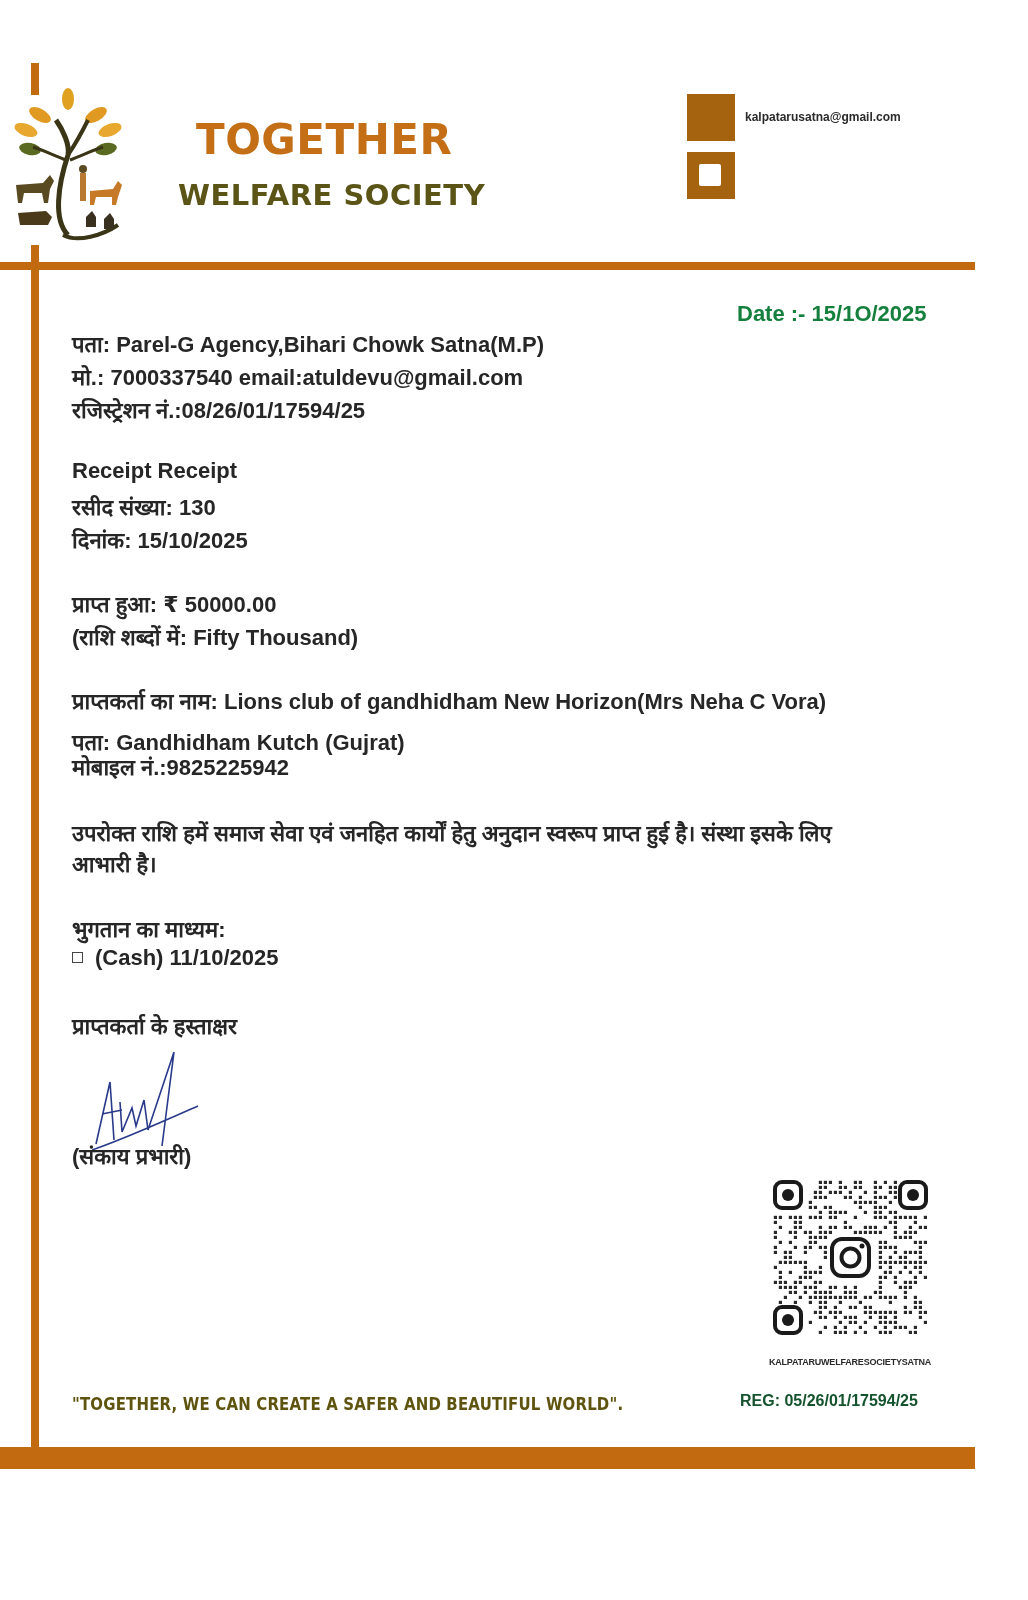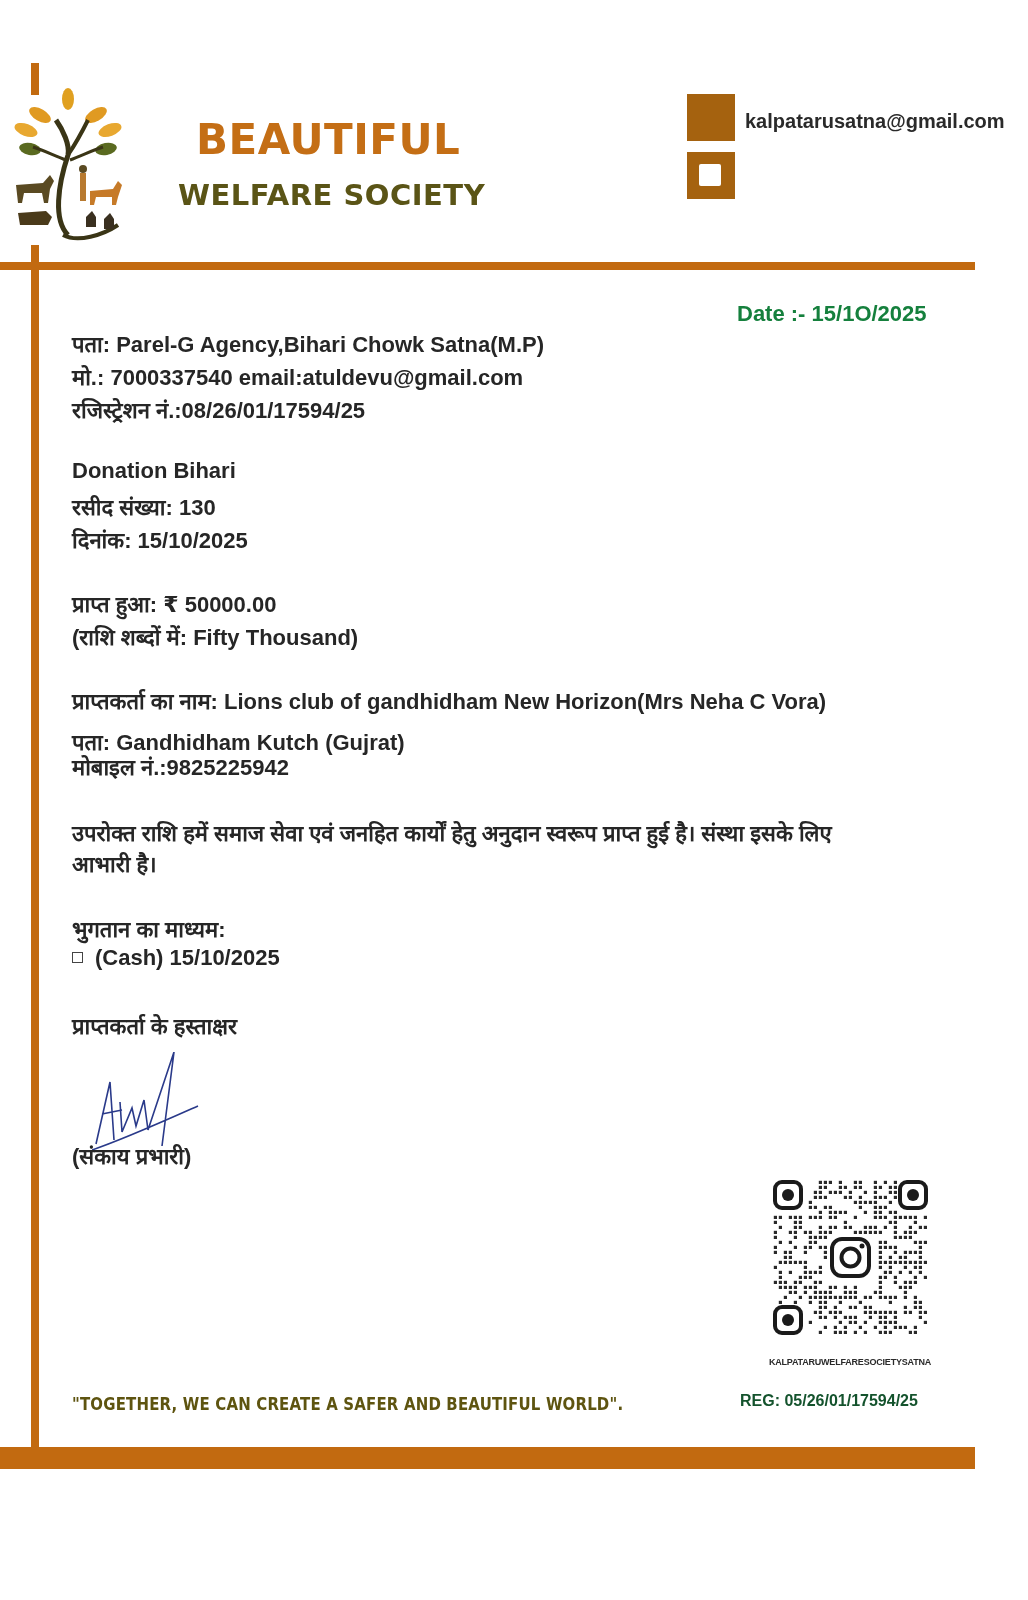--- a/index.html
+++ b/index.html
@@ -13,21 +13,21 @@
     .hline-bottom { position: absolute; left: 0; top: 1447px; width: 975px; height: 22px; background: #c26a10; }
 
     .logo { position: absolute; left: 8px; top: 85px; width: 120px; height: 160px; }
 
     .org-name { position: absolute; left: 196px; top: 115px; font-family: "DejaVu Sans", sans-serif; font-weight: bold; font-size: 42px; color: #c46e15; letter-spacing: 0.5px; }
     .org-sub { position: absolute; left: 178px; top: 178px; font-family: "DejaVu Sans", sans-serif; font-weight: bold; font-size: 29px; color: #5a5416; letter-spacing: 0.5px; }
 
     .contact-box1 { position: absolute; left: 687px; top: 94px; width: 48px; height: 47px; background: #a5620f; }
     .contact-box2 { position: absolute; left: 687px; top: 152px; width: 48px; height: 47px; background: #a5620f; }
     .contact-box2 .inner { position: absolute; left: 12px; top: 12px; width: 22px; height: 22px; background: #fff; border-radius: 2px; }
-    .contact-email { position: absolute; left: 745px; top: 110px; font-size: 20px; font-weight: bold; color: #2a2a2a; }
+    .contact-email { position: absolute; left: 745px; top: 110px; font-size: 12px; font-weight: bold; color: #2a2a2a; }
 
     .date { position: absolute; left: 737px; top: 301px; font-size: 22px; font-weight: bold; color: #15803d; }
 
     .line { position: absolute; left: 72px; font-size: 22px; font-weight: bold; color: #262626; white-space: nowrap; }
 
     .checkbox { display: inline-block; width: 11px; height: 11px; border: 1.5px solid #444; margin-right: 12px; vertical-align: middle; position: relative; top: -2px; }
 
     .signature { position: absolute; left: 92px; top: 1052px; width: 120px; height: 105px; }
 
     .qr-wrap { position: absolute; left: 755px; top: 1162px; width: 190px; height: 210px; }
@@ -66,52 +66,52 @@
   <rect x="72" y="88" width="6" height="28" fill="#b87a30"></rect>
   <circle cx="75" cy="84" r="4" fill="#5a4a22"></circle>
 
   <path d="M82 106 L105 104 L110 96 L114 100 L110 112 L108 120 L104 120 L104 112 L88 112 L86 120 L82 120 Z" fill="#c67a28"></path>
 
   <path d="M10 128 L38 126 L44 132 L40 140 L12 140 Z" fill="#4a3a1a"></path>
   <path d="M78 132 L84 126 L88 132 L88 142 L78 142 Z" fill="#3a3020"></path>
   <path d="M96 134 L102 128 L106 134 L106 144 L96 144 Z" fill="#3a3020"></path>
 </svg>
 
-<div class="org-name">BEAUTIFUL</div>
+<div class="org-name">TOGETHER</div>
 <div class="org-sub">WELFARE SOCIETY</div>
 
 <div class="contact-box1"></div>
 <div class="contact-box2">
     <div class="inner"></div>
   </div>
 <div class="contact-email">kalpatarusatna@gmail.com</div>
 
 <div class="date">Date :- 15/1O/2025</div>
 
 <div class="line" style="top:328px;">पता: Parel-G Agency,Bihari Chowk Satna(M.P)</div>
 <div class="line" style="top:361px;">मो.: 7000337540 email:atuldevu@gmail.com</div>
 <div class="line" style="top:394px;">रजिस्ट्रेशन नं.:08/26/01/17594/25</div>
 
-<div class="line" style="top:458px;">Donation Bihari</div>
+<div class="line" style="top:458px;">Receipt Receipt</div>
 <div class="line" style="top:491px;">रसीद संख्या: 130</div>
 <div class="line" style="top:524px;">दिनांक: 15/10/2025</div>
 
 <div class="line" style="top:588px;text-align:right;">प्राप्त हुआ: ₹ 50000.00</div>
 <div class="line" style="top:621px;">(राशि शब्दों में: Fifty Thousand)</div>
 
 <div class="line" style="top:685px;text-align:right;">प्राप्तकर्ता का नाम: Lions club of gandhidham New Horizon(Mrs Neha C Vora)</div>
 <div class="line" style="top:718px;margin-top:8px;">पता: Gandhidham Kutch (Gujrat)</div>
 <div class="line" style="top:751px;">मोबाइल नं.:9825225942</div>
 
 <div class="line" style="top:817px;">उपरोक्त राशि हमें समाज सेवा एवं जनहित कार्यों हेतु  अनुदान स्वरूप प्राप्त हुई है। संस्था इसके लिए</div>
 <div class="line" style="top:848px;">आभारी है।</div>
 
 <div class="line" style="top:913px;">भुगतान का माध्यम:</div>
 <div class="line" style="top:945px;">
-  <span class="checkbox"></span><span>(Cash) 15/10/2025</span>
+  <span class="checkbox"></span><span>(Cash) 11/10/2025</span>
 </div>
 
 <div class="line" style="top:1010px;">प्राप्तकर्ता के हस्ताक्षर</div>
 <svg class="signature" viewBox="0 0 120 105">
   <path d="M4 92 L18 30 L22 88 M10 62 L30 58 M28 50 L30 80 L40 56 L44 74 L52 48 L56 78 L82 0 L70 94 M0 98 C30 88 70 70 106 54" stroke="#2a3a8a" stroke-width="1.6" fill="none"></path>
 </svg>
 <div class="line" style="top:1140px;text-align:center;">(संकाय प्रभारी)</div>
 
 <div class="qr-wrap">
   <svg class="qr" viewBox="0 0 155 155">

